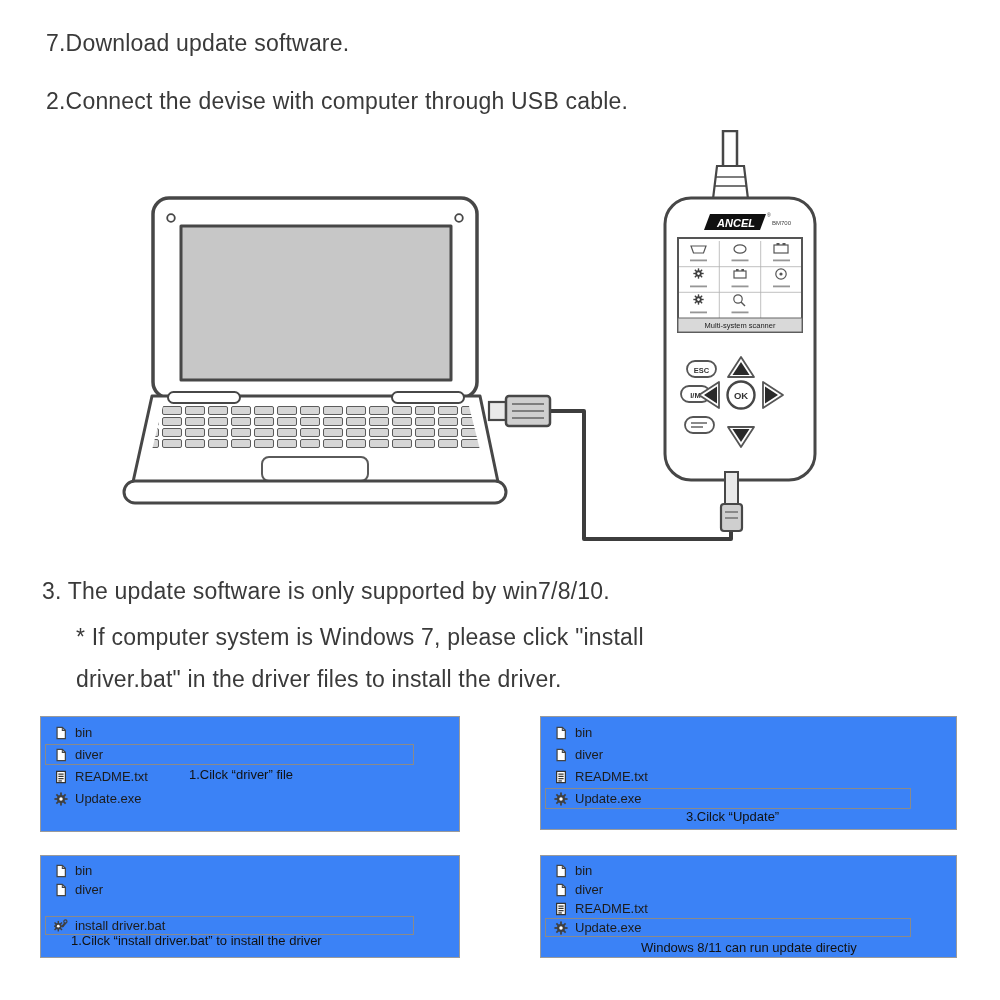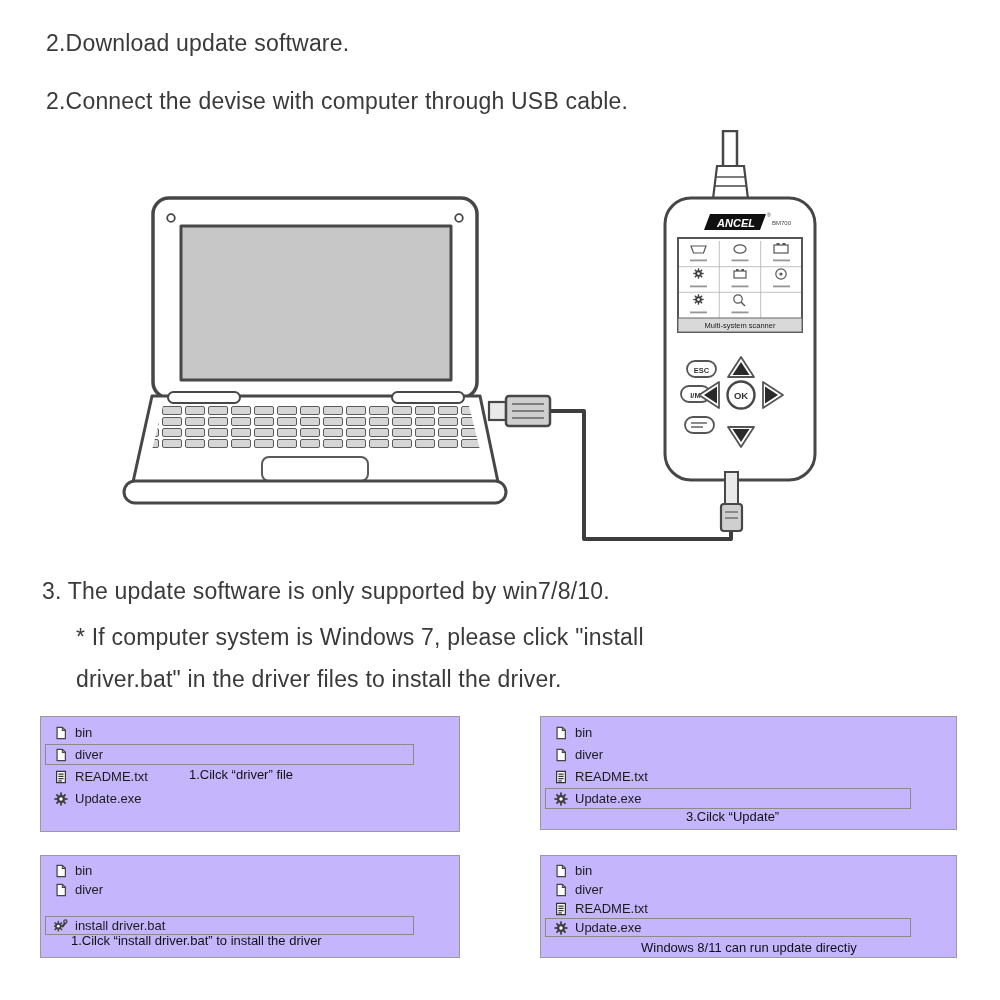--- a/index.html
+++ b/index.html
@@ -2,21 +2,21 @@
 <html><head>
 <meta charset="utf-8">
 <style>
   *{margin:0;padding:0;box-sizing:border-box}
   html,body{background:#fff}
   body{width:1000px;height:1000px;position:relative;overflow:hidden;
        font-family:"Liberation Sans","DejaVu Sans",sans-serif;color:#3a3a3a}
   .hd{position:absolute;font-size:23px;color:#3a3a3a;letter-spacing:.2px;white-space:pre}
   #illus{position:absolute;left:0;top:130px}
   svg text{font-family:"Liberation Sans","DejaVu Sans",sans-serif}
-  .panel{position:absolute;border:1px solid #9a9a9a;background:#c4b5fd;padding:5px 0 0 4px}
+  .panel{position:absolute;border:1px solid #9a9a9a;background:#3b82f6;padding:5px 0 0 4px}
   .p-a{left:40px;top:716px;width:420px;height:116px}
   .p-b{left:540px;top:716px;width:417px;height:114px}
   .p-c{left:40px;top:855px;width:420px;height:103px}
   .p-d{left:540px;top:855px;width:417px;height:103px}
   .frow{display:flex;align-items:center;height:21px;margin-bottom:1px;padding-left:8px;
         margin-right:45px;border:1px solid transparent;gap:7px;font-size:13px;color:#1c1c1c}
   .p-c .frow,.p-d .frow{height:19px;margin-bottom:0}
   .frow.selected{border-color:#8a8a8a}
   .mt6{margin-top:17px}
   .fi{width:14px;height:14px;flex:0 0 14px}
@@ -76,21 +76,21 @@
           <circle cx="8" cy="8" r="4.6"></circle>
             <circle cx="8" cy="8" r="2" fill="#fff"></circle>
         </g>
         <rect x="10" y="3.5" width="2.4" height="6.5" rx="1.2" transform="rotate(40 11.2 6.7)"></rect>
         <circle cx="13" cy="2.9" r="1.8" fill="none" stroke="#3f3f3f" stroke-width="1.4"></circle>
       </g>
     </symbol>
   </defs>
 </svg>
 
-<div class="hd" style="left:46px;top:30px">2.Download update software.</div>
+<div class="hd" style="left:46px;top:30px">7.Download update software.</div>
 <div class="hd" style="left:46px;top:88px">2.Connect the devise with computer through USB cable.</div>
 <div class="hd" style="left:42px;top:578px">3. The update software is only supported by win7/8/10.</div>
 <div class="hd" style="left:76px;top:624px">* If computer system is Windows 7, please click "install</div>
 <div class="hd" style="left:76px;top:666px">driver.bat" in the driver files to install the driver.</div>
 
 <svg id="illus" width="1000" height="445" viewBox="0 0 1000 445">
   <defs>
     <pattern id="keys" width="23" height="11" patternUnits="userSpaceOnUse">
       <rect x="1.5" y="1.5" width="19" height="8" rx="1.5" fill="#d6d6d6" stroke="#5c5c5c" stroke-width="1"></rect>
     </pattern>

